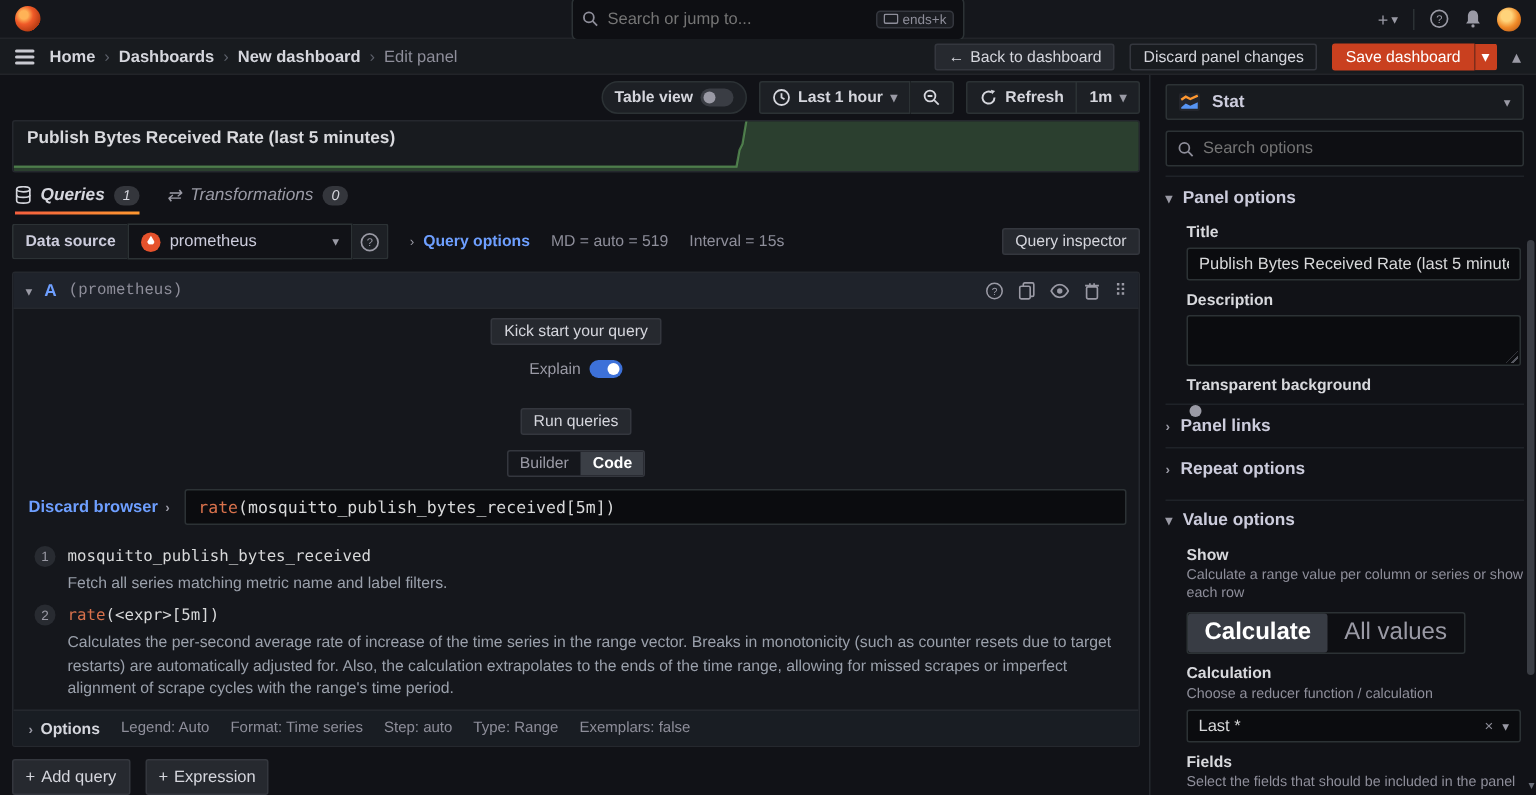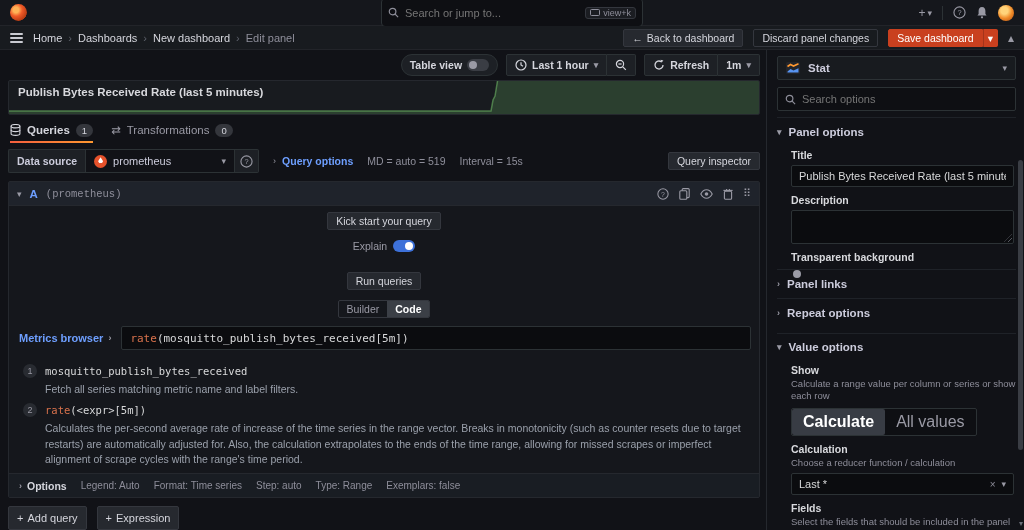--- a/index.html
+++ b/index.html
@@ -22,21 +22,21 @@
     color:#8e8e9a; background:#1b1d22; white-space:nowrap; display:flex; gap:3px; align-items:center;}
   .icon-btn { color:#9a9aa5; font-size:12px; display:inline-flex; align-items:center; gap:2px; cursor:pointer; }
   .avatar { width:16px; height:16px; border-radius:50%;
     background:radial-gradient(circle at 40% 35%, #ffd37a 0 25%, #f08a28 55%, #a84b12 100%); }
   .vdiv { width:1px; height:14px; background:#2c3235; }
 
   
   .subnav { height:24px; background:#181b1f; border-bottom:1px solid #222429;
     display:flex; align-items:center; padding:0 10px; gap:10px; }
   .crumbs { display:flex; align-items:center; gap:6px; flex:1; font-size:11px; }
-  .crumb { color:#d5d6dd; font-weight:400; }
+  .crumb { color:#d5d6dd; font-weight:700; }
   .crumb.dim { color:#8e8e9a; font-weight:400; }
   .crumb-sep { color:#5d616b; font-size:11px; }
   .burger { display:flex; flex-direction:column; gap:2px; width:13px; cursor:pointer;}
   .burger i { height:2px; background:#c9cad1; border-radius:1px; }
   .btn { background:#26292f; border:1px solid #34373e; color:#d5d6dd; border-radius:2px;
     font-size:10.5px; height:18px; display:inline-flex; align-items:center; padding:0 8px; gap:4px;
     cursor:pointer; white-space:nowrap; }
   .btn.ghost { background:transparent; }
   .btn.save { background:#c9401f; border-color:#c9401f; color:#fff; border-radius:2px 0 0 2px; }
   .btn.save-caret { background:#c9401f; border-color:#c9401f; color:#fff; border-left:1px solid #a5341a;
@@ -64,21 +64,21 @@
   .panel-title { position:absolute; top:5px; left:9px; font-size:11.5px; font-weight:700; color:#d8d9dd; }
   .stat-value { position:absolute; top:86px; left:0; right:210px; text-align:center; z-index:2;
     font-weight:700; line-height:1; }
   .stat-num { font-size:74px; letter-spacing:-2px; }
   .stat-unit { font-size:44px; margin-left:8px; }
   .spark { position:absolute; left:0; right:0; bottom:0; height:110px; z-index:1; }
 
   
   .tabs { display:flex; gap:18px; margin:8px 0 0 10px; height:22px; }
   .tab { display:flex; align-items:center; gap:6px; font-size:11.5px; color:#d5d6dd; font-weight:700;
-    position:relative; cursor:pointer; padding-bottom:6px; }
+    position:relative; cursor:pointer; padding-bottom:6px;font-style:italic; }
   .tab.inactive { color:#9a9aa5; font-weight:400; }
   .tab.active::after { content:""; position:absolute; left:0; right:0; bottom:0; height:2px;
     background:linear-gradient(90deg,#f55f3e,#ff9830); }
   .badge { background:#34363c; border-radius:8px; font-size:9.5px; color:#d5d6dd; padding:1px 6px; font-weight:400;}
 
   
   .ds-row { display:flex; align-items:center; margin:6px 6px 0 8px; height:24px; gap:0; }
   .ds-label { background:#1d2025; border:1px solid #2c3235; border-right:0; height:24px; display:flex;
     align-items:center; padding:0 8px; font-size:10.5px; font-weight:700; border-radius:2px 0 0 2px; }
   .ds-select { background:#111217; border:1px solid #2c3235; height:24px; width:150px; display:flex;
@@ -179,21 +179,21 @@
     <div class="tn-search">
       <svg class="ic" width="11" height="11" viewBox="0 0 12 12">
           <circle cx="5" cy="5" r="3.6" fill="none" stroke="#8e8e9a" stroke-width="1.3"></circle>
           <line x1="7.8" y1="7.8" x2="11" y2="11" stroke="#8e8e9a" stroke-width="1.3"></line>
         </svg>
       <input placeholder="Search or jump to..." style="">
       <span class="kbd">
           <svg class="ic" width="10" height="7" viewBox="0 0 10 7">
             <rect x="0.5" y="0.5" width="9" height="6" rx="1" fill="none" stroke="#8e8e9a"></rect>
           </svg>
-          <span>view+k</span>
+          <span>ends+k</span>
         </span>
     </div>
     <div class="tn-side right">
       <span class="icon-btn">
           <span>+</span>
           <span class="chev">▾</span>
         </span>
       <span class="vdiv"></span>
       <span class="icon-btn">
           <svg class="ic" width="13" height="13" viewBox="0 0 14 14">
@@ -384,21 +384,21 @@
               <span>Run queries</span>
             </button>
           <span class="seg-group">
             <span class="seg">Builder</span>
             <span class="seg active">Code</span>
           </span>
         </div>
 
         <div class="qeditor">
           <span class="mb-label">
-            <span>Metrics browser</span>
+            <span>Discard browser</span>
             <span class="chev">›</span>
           </span>
           <span class="code-input">
             <span class="kw">rate</span>
               <span>(mosquitto_publish_bytes_received[5m])</span>
           </span>
         </div>
 
         <div class="explain">
           <div class="exp-item">

